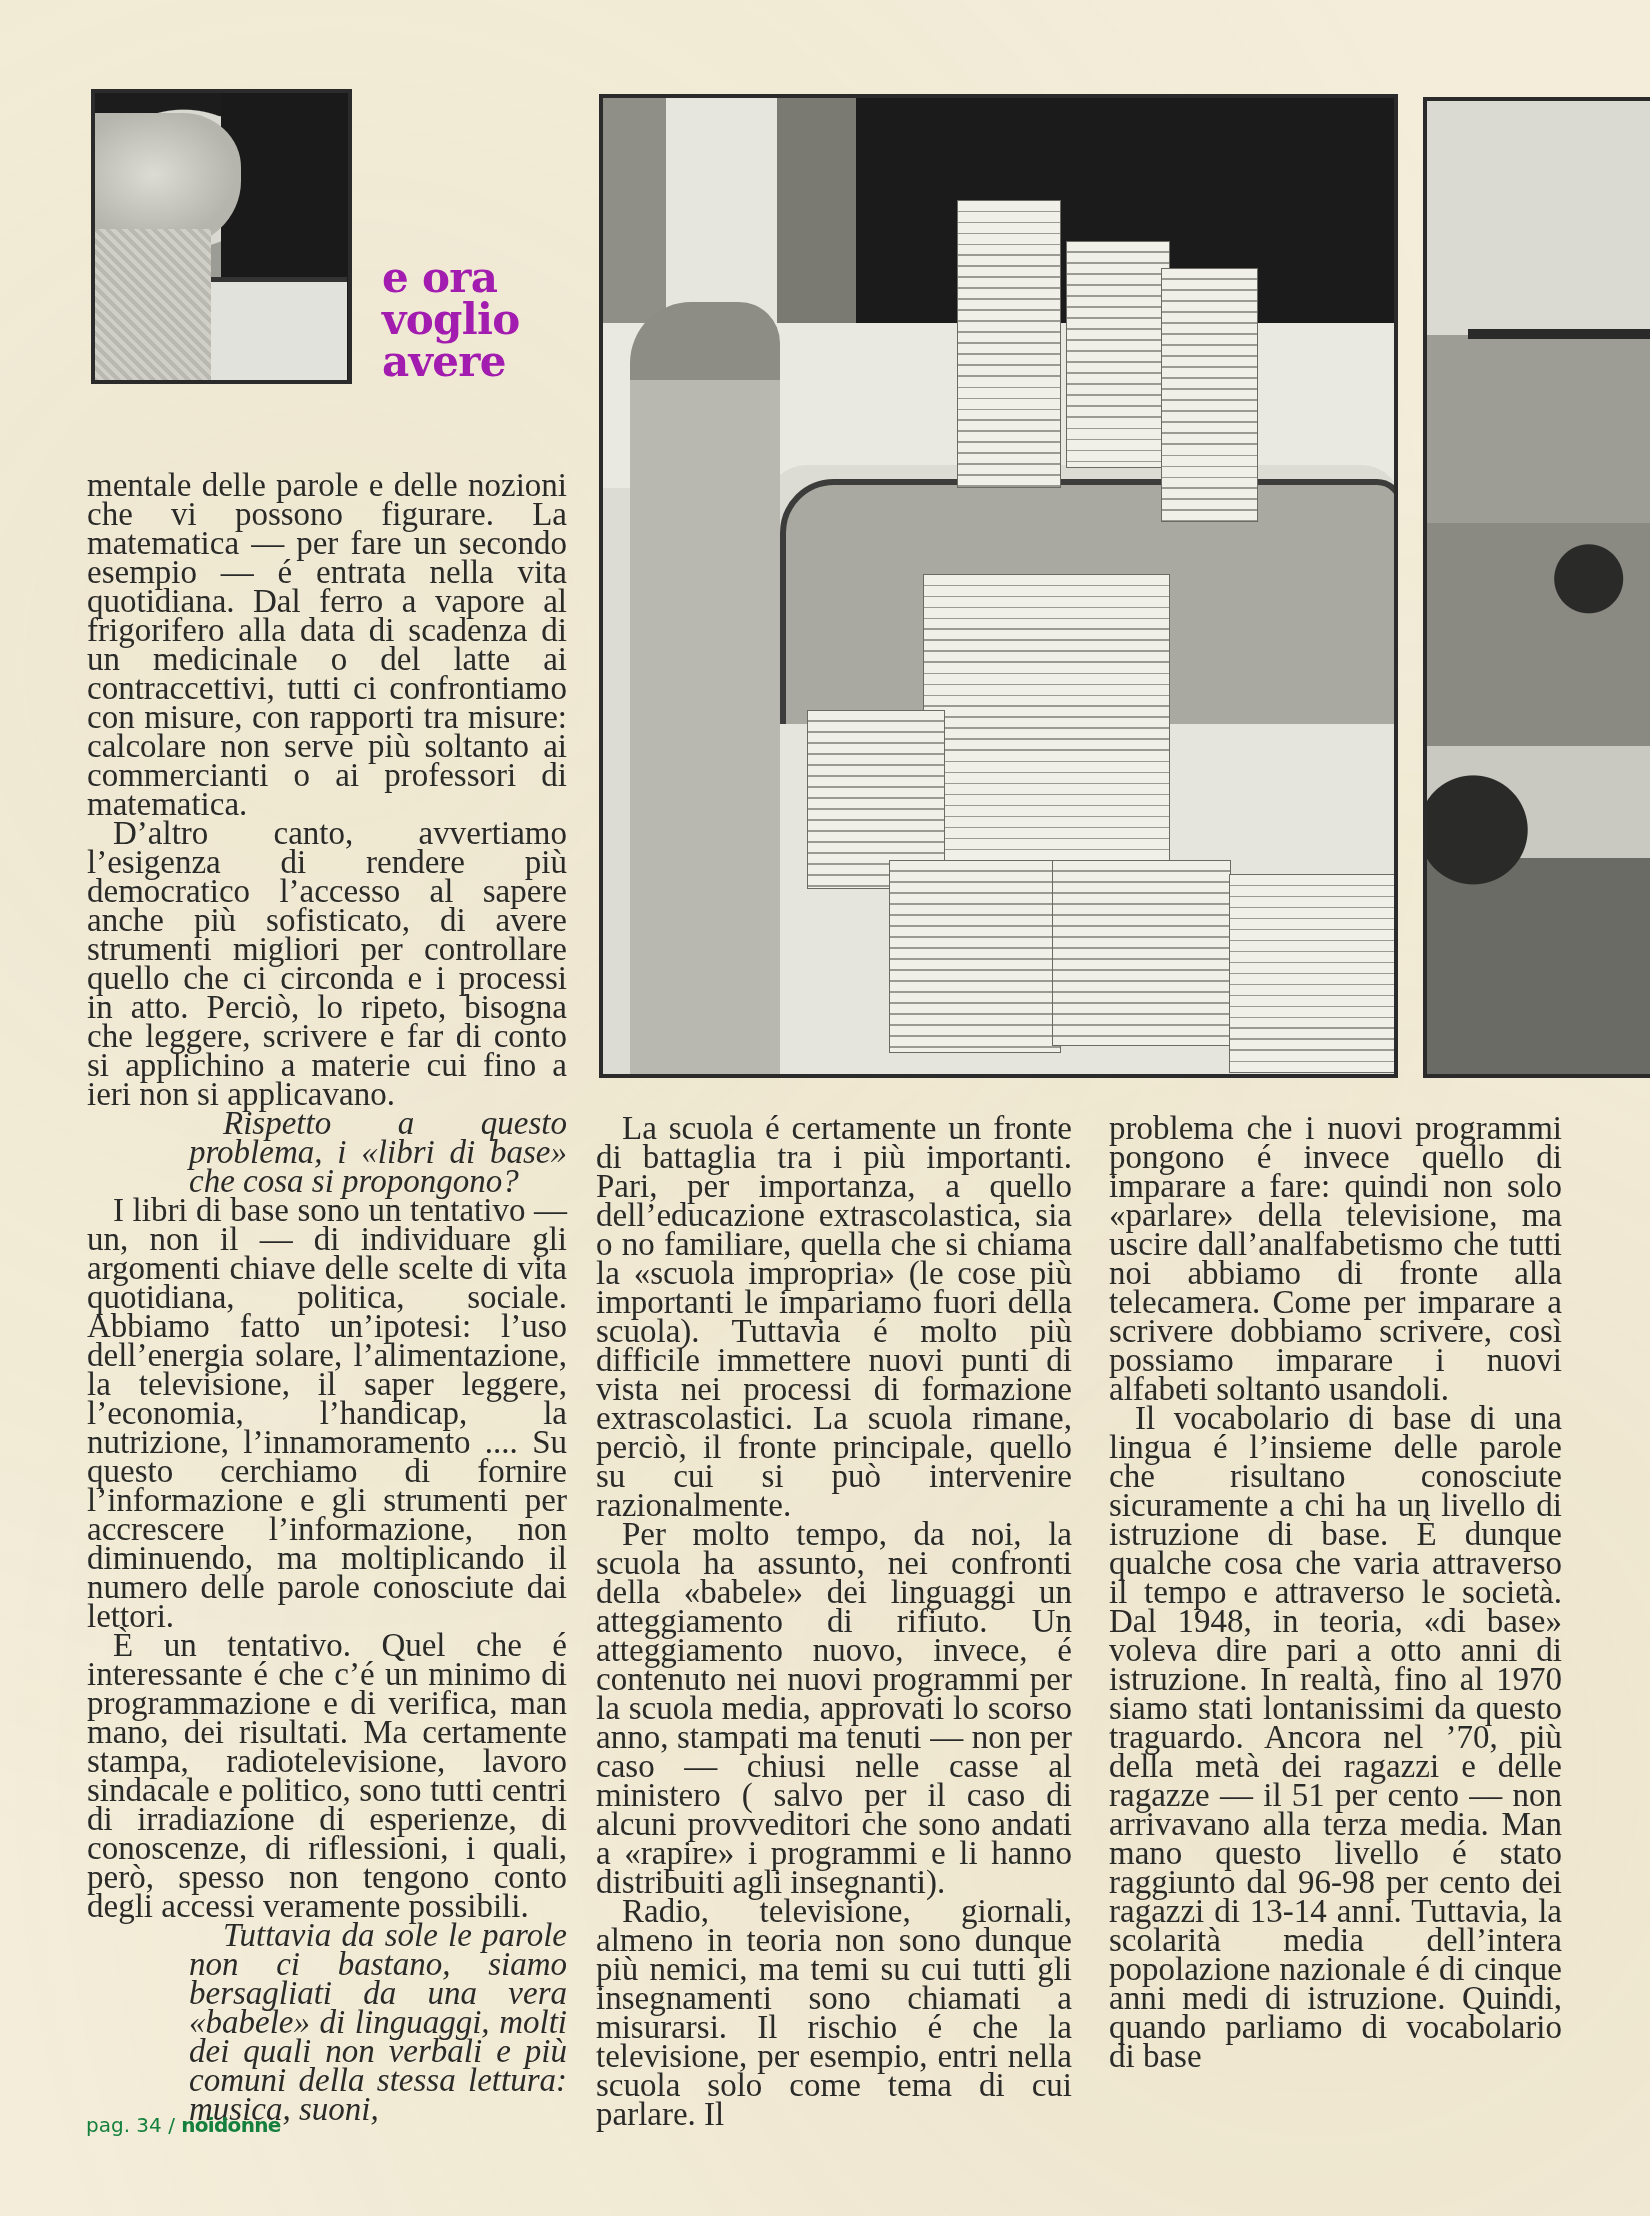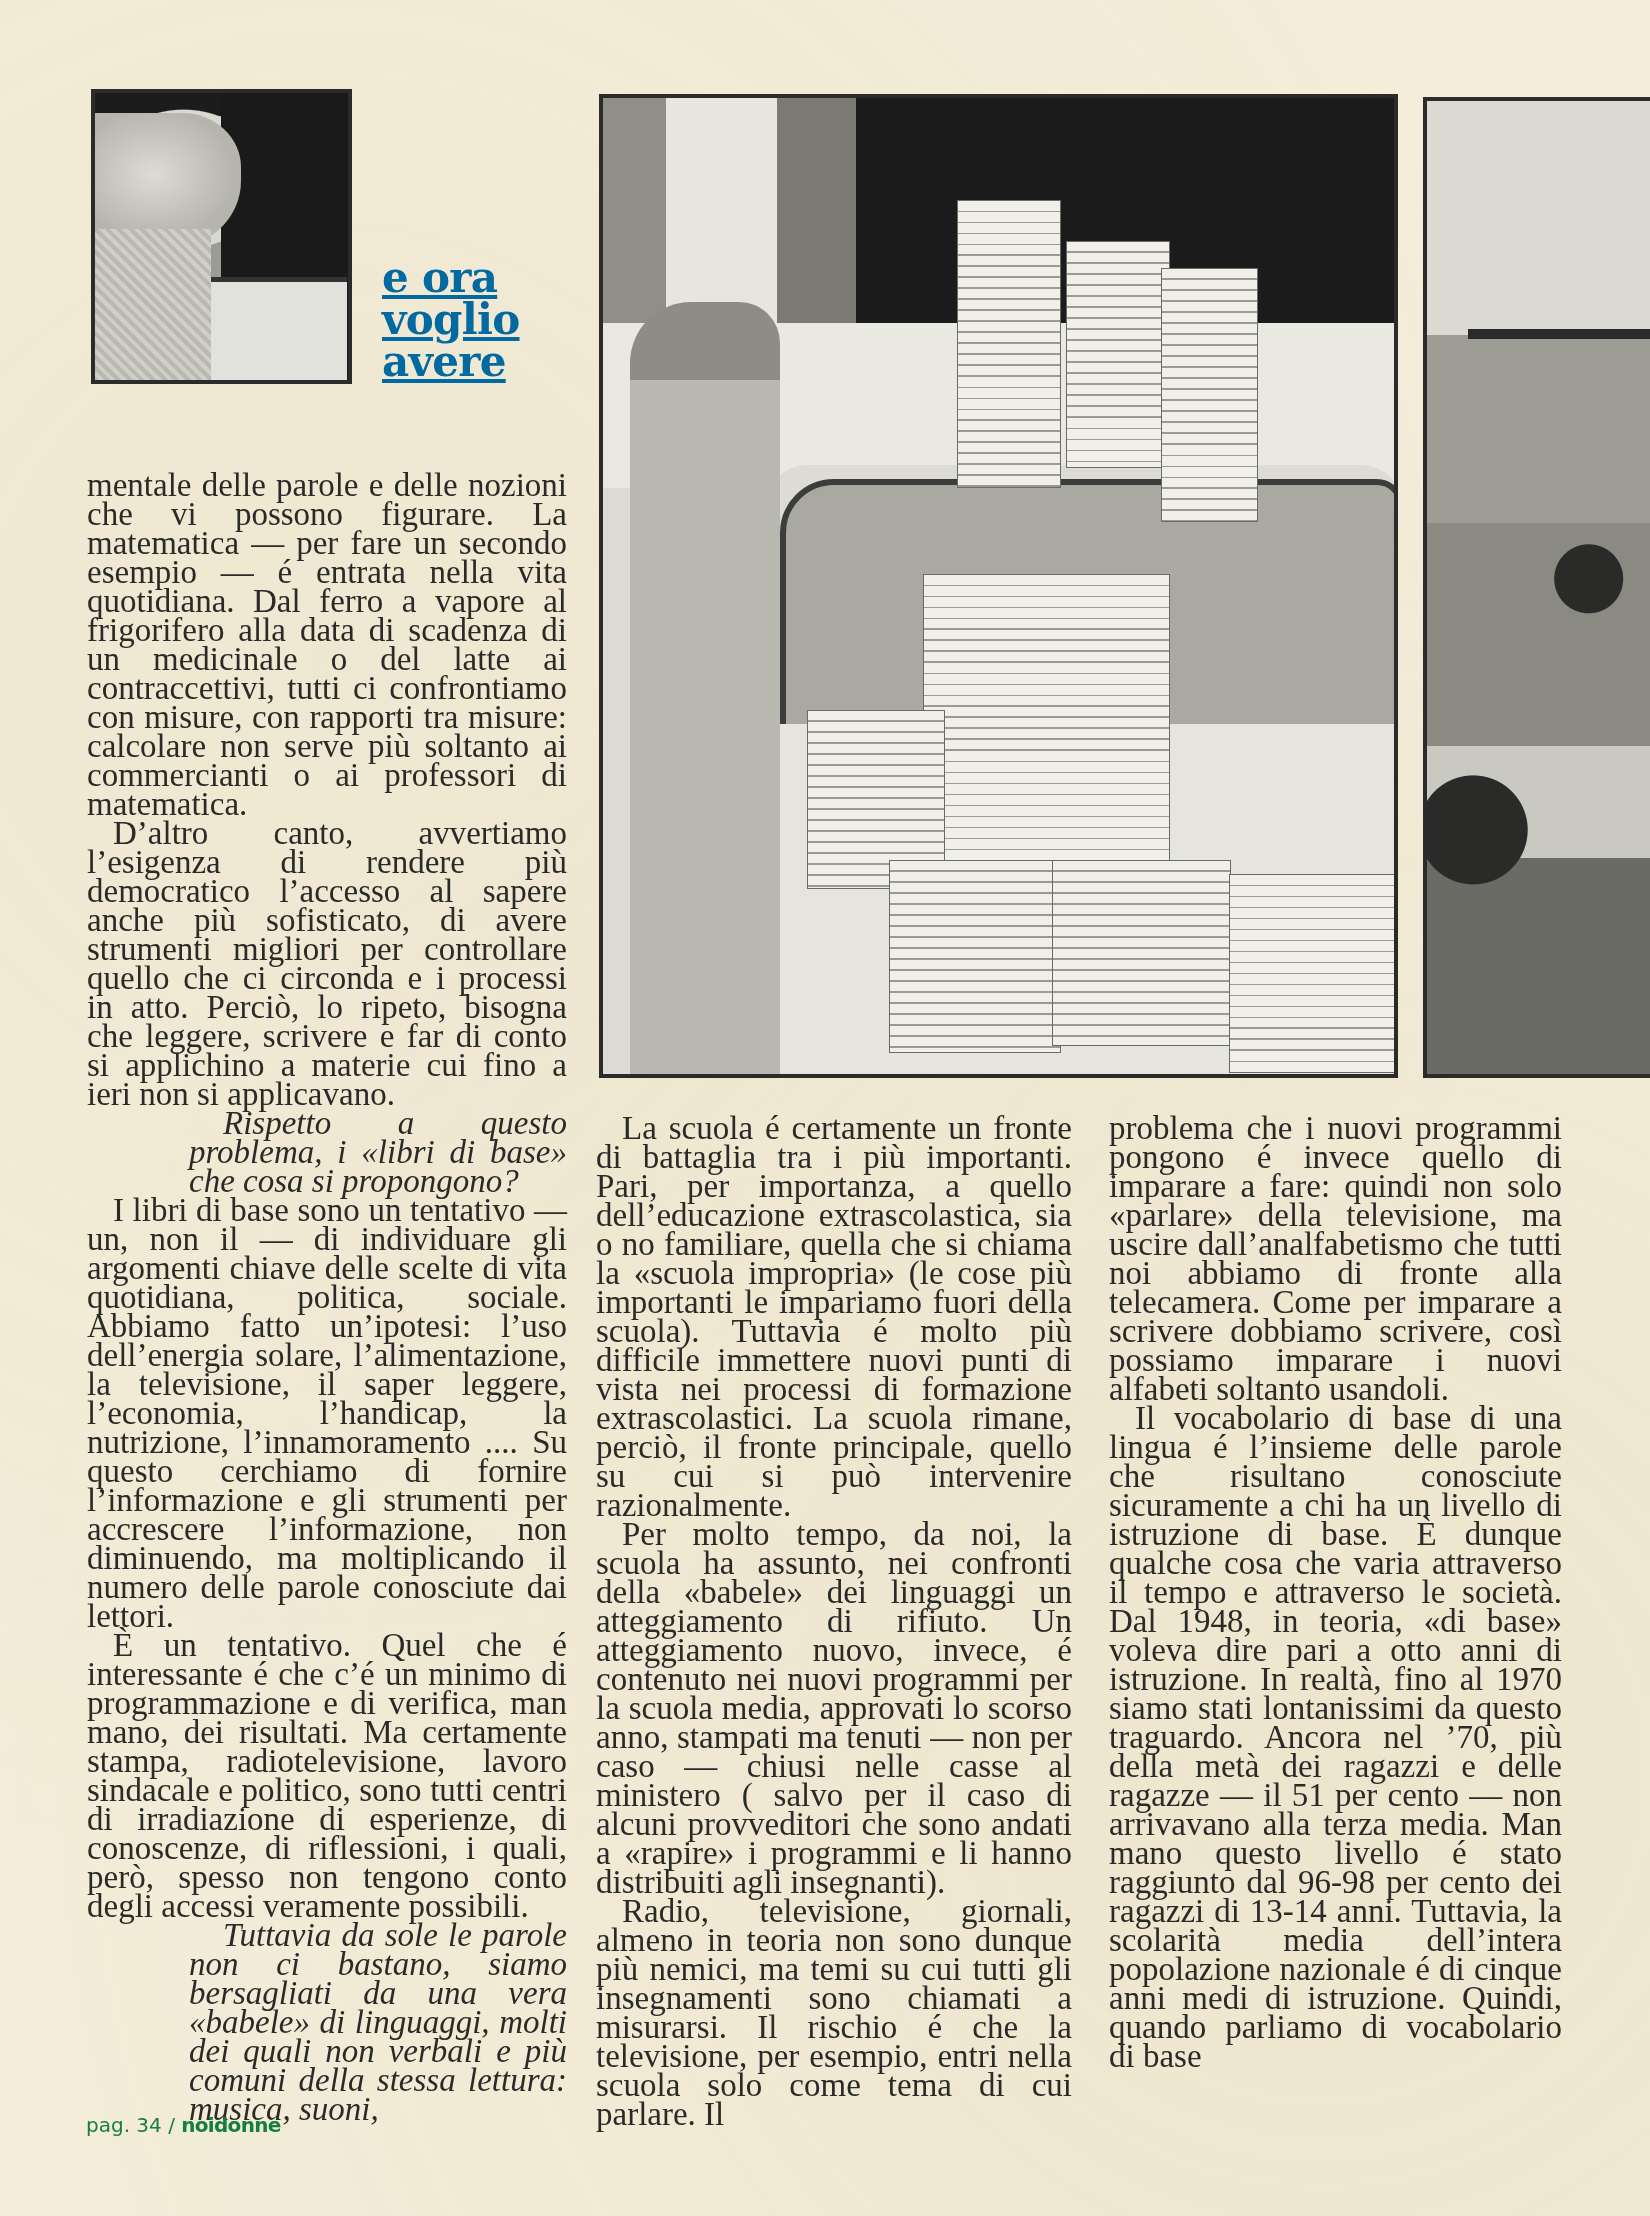--- a/index.html
+++ b/index.html
@@ -31,21 +31,21 @@
     background: radial-gradient(ellipse 70% 60% at 40% 45%, #dcdcd4, #b5b5ad 80%);
     border-radius: 0 40% 50% 0;
   }
   .portrait .sweater {
     position: absolute; left: 0; top: 136px; width: 116px; height: 159px;
     background: repeating-linear-gradient(45deg, #cfcfc7 0 4.1px, #b9b9b1 4.1px 8.2px);
   }
   .headline {
     position: absolute; left: 382px; top: 257px;
     font-family: "DejaVu Serif", "Liberation Serif", serif; font-weight: bold;
-    font-size: 42px; line-height: 42px; color: #0369a1; letter-spacing: -0.7px; text-decoration: underline;
+    font-size: 42px; line-height: 42px; color: #a21caf; letter-spacing: -0.7px;
   }
   .headline div { display: block; }
 
   .car-photo {
     left: 599px; top: 94px; width: 799px; height: 984px;
     background:
       linear-gradient(180deg, #e9e9e2 0 40%, #dcdcd4 40% 100%);
   }
   .car-photo .sky { position: absolute; left: 0; top: 0; width: 100%; height: 225px;
     background: linear-gradient(90deg, #8f8f88 0 8%, #e6e6df 8% 22%, #7a7a72 22% 32%, #1b1b1b 32% 100%); }

